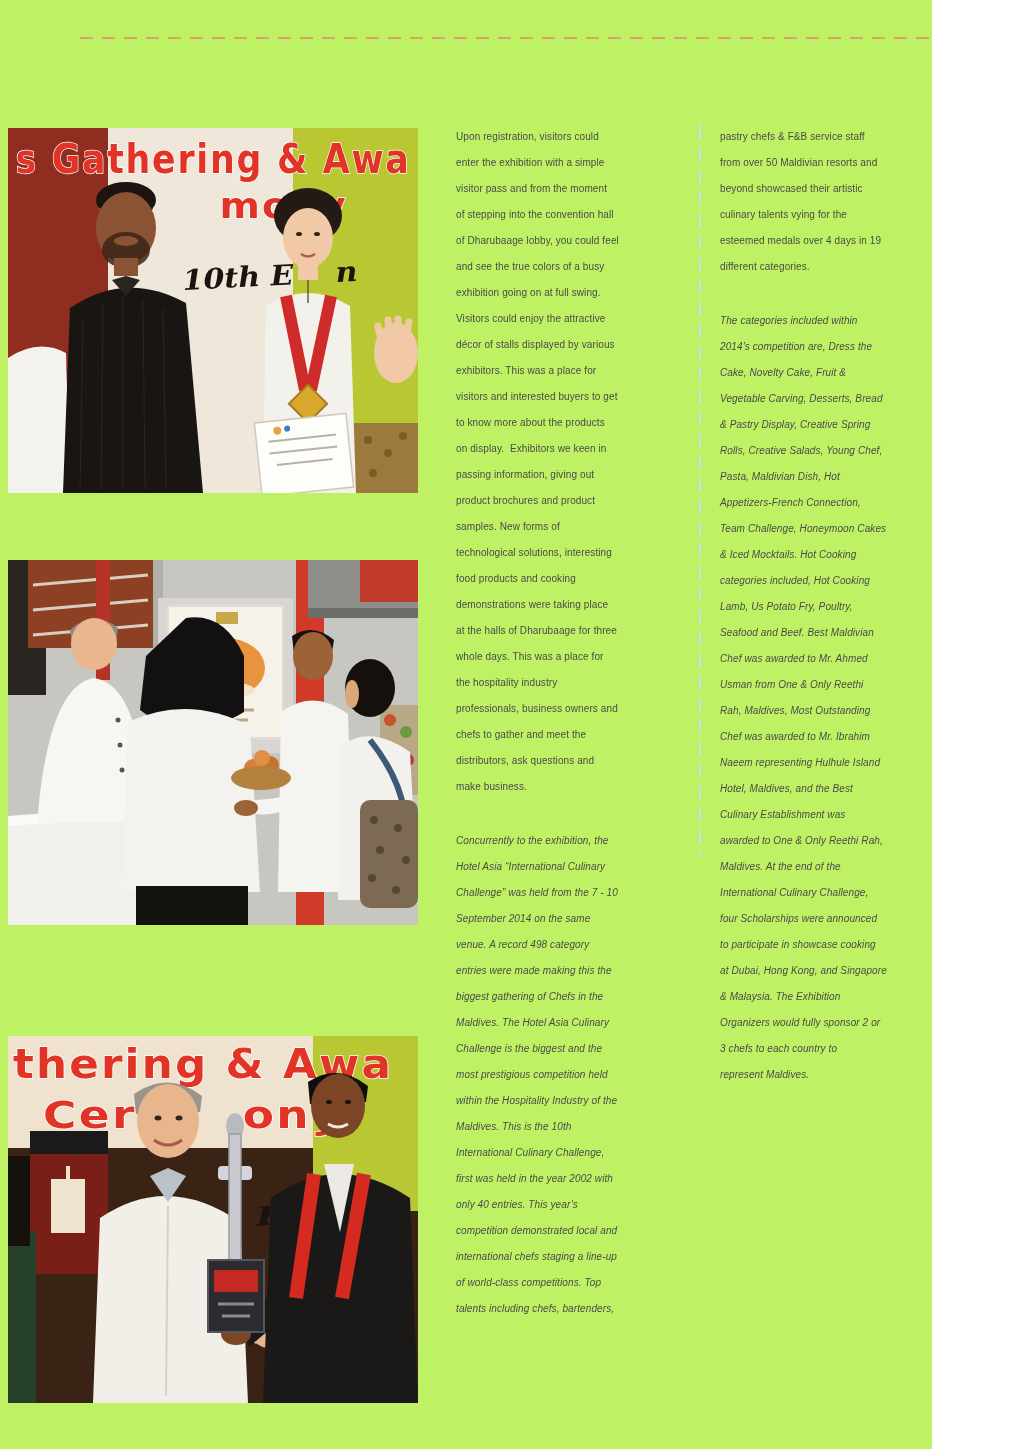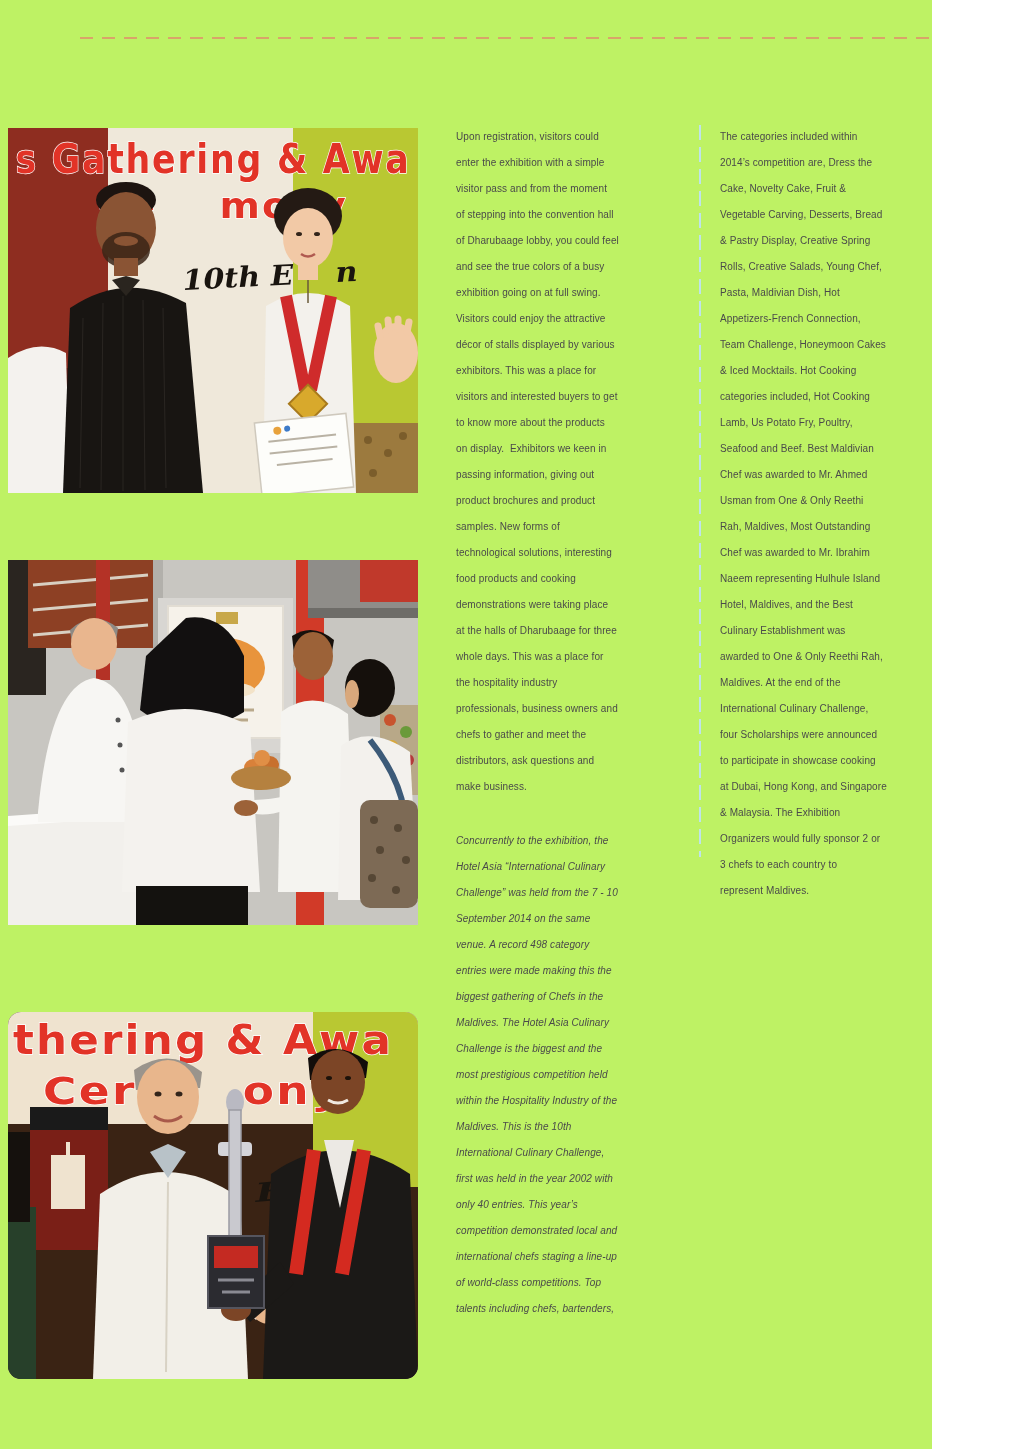--- a/index.html
+++ b/index.html
@@ -6,21 +6,21 @@
   .page{position:relative;width:932px;height:1449px;background:#bef264;overflow:hidden;
         font-family:"Liberation Sans",sans-serif;}
   .top-rule{position:absolute;left:80px;top:37px;width:878px;height:2px;
         background:repeating-linear-gradient(to right,#d9a469 0 13px,transparent 13px 22px);}
   .col-divider{position:absolute;left:699px;top:125px;width:2px;height:732px;
         background:repeating-linear-gradient(to bottom,#bfe3ea 0 15px,transparent 15px 22px);}
   .photo{position:absolute;left:8px;width:410px;overflow:hidden;background:#e8e4da;}
   .photo svg{display:block;width:100%;height:100%;}
   #photo-1{top:128px;height:365px;}
   #photo-2{top:560px;height:365px;}
-  #photo-3{top:1012px;height:367px;border-radius:13px;}
+  #photo-3{top:1036px;height:367px;}
   .text-col{position:absolute;top:124px;width:242px;color:#4a4a4a;font-size:10px;
         line-height:26px;letter-spacing:0.1px;}
   .text-col p{margin:0;white-space:pre;}
   .text-col p + p{margin-top:28px;font-style:italic;}
   #col-left{left:456px;}
   #col-right{left:720px;}
   .bubble-txt{font-family:"DejaVu Sans",sans-serif;font-weight:bold;fill:#e23327;
         stroke:#ffffff;stroke-width:1.4;paint-order:stroke;letter-spacing:2px;white-space:pre;}
   .script-txt{font-family:"DejaVu Serif",serif;font-style:italic;font-weight:bold;
         fill:#19140f;white-space:pre;}
@@ -265,20 +265,26 @@
 only 40 entries. This year’s
 competition demonstrated local and
 international chefs staging a line-up
 of world-class competitions. Top
 talents including chefs, bartenders,</p>
   </div>
 
   <div class="col-divider"></div>
 
   <div class="text-col" id="col-right">
+    <p>pastry chefs &amp; F&amp;B service staff
+from over 50 Maldivian resorts and
+beyond showcased their artistic
+culinary talents vying for the
+esteemed medals over 4 days in 19
+different categories.</p>
     <p>The categories included within
 2014’s competition are, Dress the
 Cake, Novelty Cake, Fruit &amp;
 Vegetable Carving, Desserts, Bread
 &amp; Pastry Display, Creative Spring
 Rolls, Creative Salads, Young Chef,
 Pasta, Maldivian Dish, Hot
 Appetizers-French Connection,
 Team Challenge, Honeymoon Cakes
 &amp; Iced Mocktails. Hot Cooking

